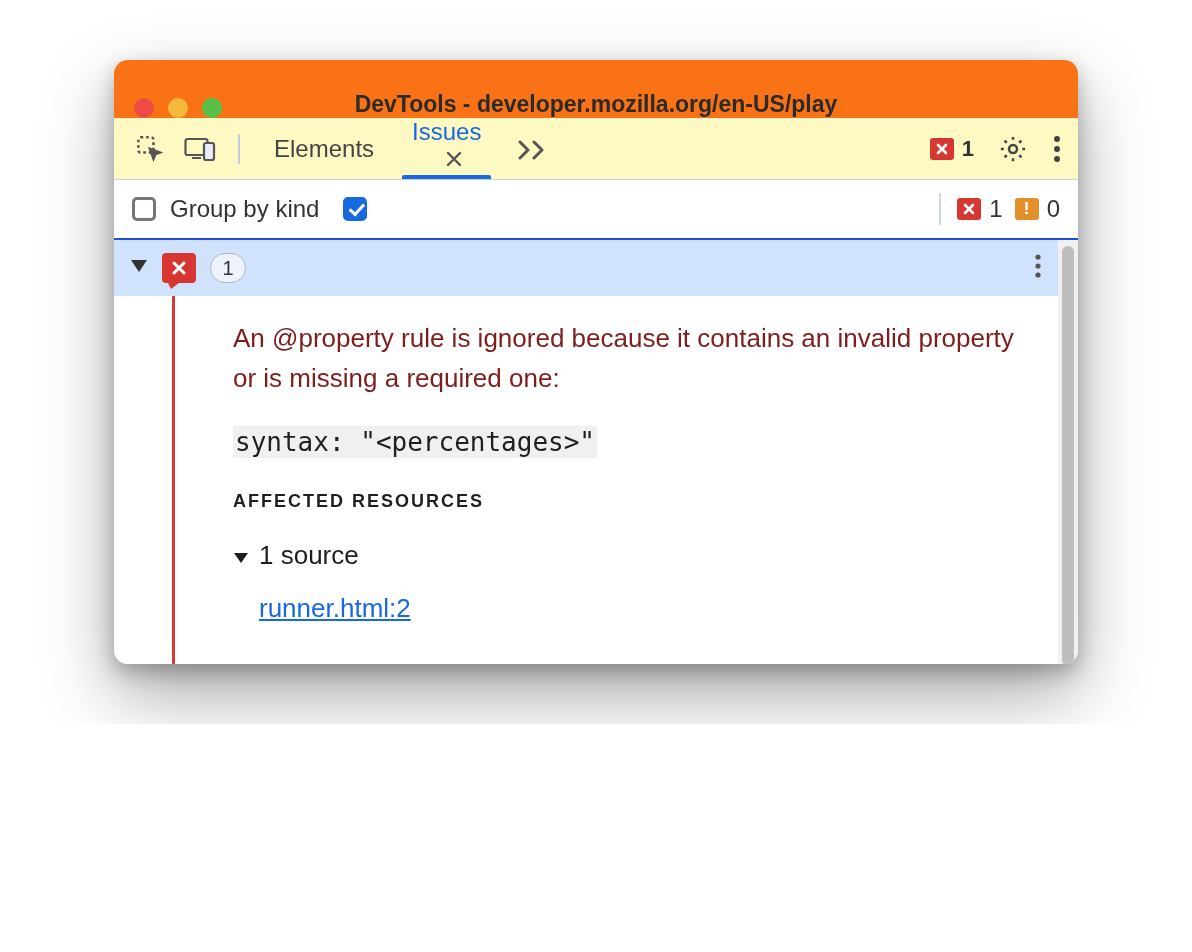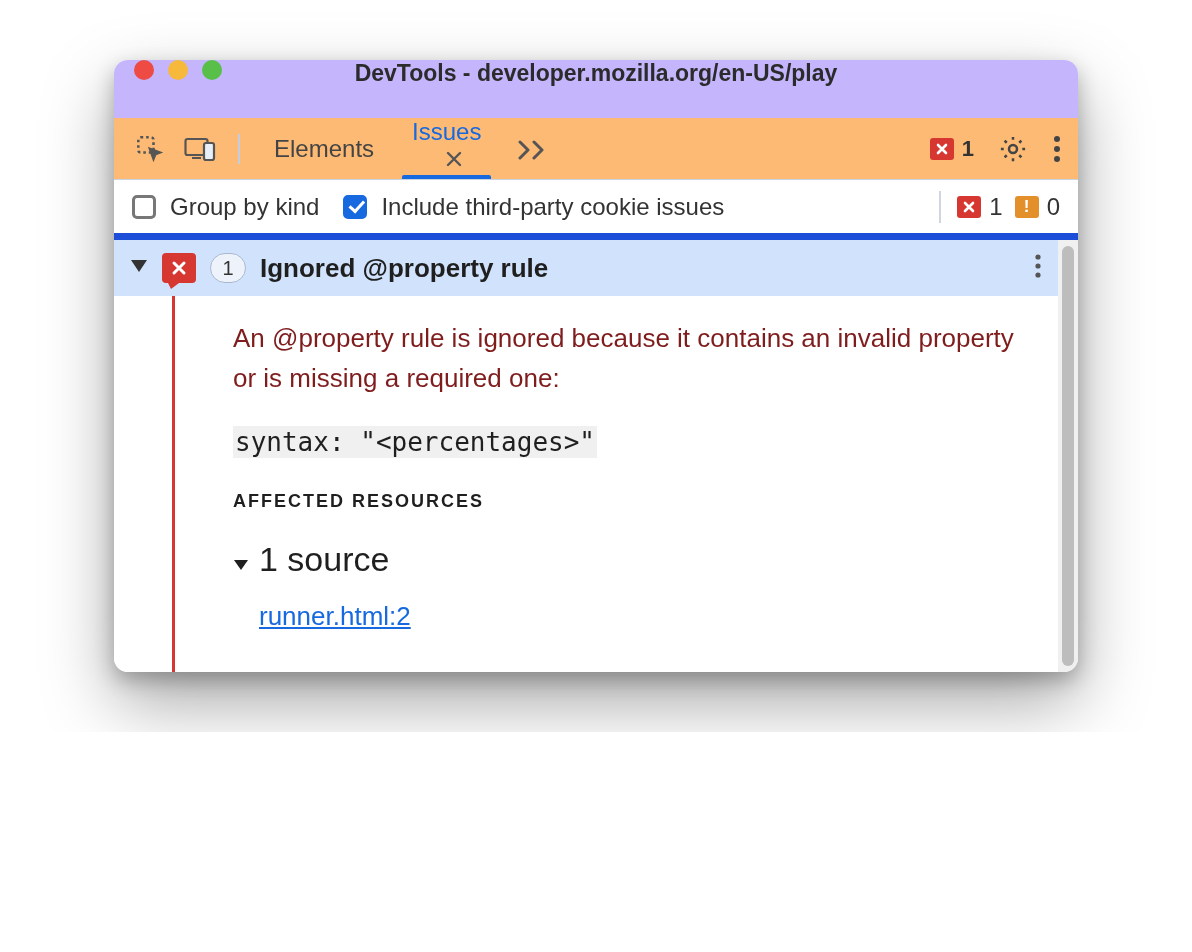--- a/index.html
+++ b/index.html
@@ -16,23 +16,23 @@
     width: 964px;
     border-radius: 14px;
     overflow: hidden;
     box-shadow: 0 30px 70px rgba(0,0,0,0.35), 0 8px 20px rgba(0,0,0,0.25);
     background: #fff;
     position: relative;
   }
   
   .titlebar {
     height: 58px;
-    background: #c4b5fd;
-    display: flex;
-    align-items: flex-start;
+    background: #f97316;
+    display: flex;
+    align-items: flex-end;
     padding: 0 20px;
     position: relative;
   }
   .traffic {
     display: flex;
     gap: 14px;
     align-items: center;
   }
   .tl {
     width: 20px; height: 20px; border-radius: 50%;
@@ -45,21 +45,21 @@
     left: 0; right: 0;
     text-align: center;
     font-size: 23px;
     font-weight: 700;
     color: #2b2b2b;
     pointer-events: none;
   }
   
   .tabstrip {
     height: 62px;
-    background: #fdba74;
+    background: #fef9c3;
     border-bottom: 1px solid #c8d3e2;
     display: flex;
     align-items: center;
     padding: 0 10px 0 22px;
   }
   .toolicons {
     display: flex;
     align-items: center;
     gap: 20px;
   }
@@ -141,21 +141,21 @@
     color: #fff;
     font-weight: 900;
     font-size: 17px;
   }
   .err-box svg { display: block; }
   .gear-btn, .more-btn { display:flex; align-items:center; color:#444; }
   
   .filterbar {
     height: 60px;
     background: #fff;
-    border-bottom: 7px solid #1d4ed8;
+    border-bottom: 2px solid #1d4ed8;
     display: flex;
     align-items: center;
     padding: 0 18px;
     gap: 14px;
   }
   .chk {
     width: 24px; height: 24px;
     border: 3px solid #777;
     border-radius: 5px;
     display: inline-flex;
@@ -302,21 +302,21 @@
     font-size: 18px;
     letter-spacing: 2px;
     color: #1f1f1f;
     font-weight: 600;
   }
   .sources-row {
     margin-top: 28px;
     display: flex;
     align-items: center;
     gap: 10px;
-    font-size: 34px;
+    font-size: 26px;
     color: #1f1f1f;
   }
   .sources-row .tri {
     color: #1f1f1f;
   }
   .source-link {
     margin-top: 22px;
     margin-left: 26px;
   }
   .source-link a {
@@ -399,21 +399,20 @@
         </svg>
       </span>
     </div>
   </div>
 
   <div class="filterbar">
     <span class="chk"></span>
     <span class="flabel">Group by kind</span>
 
     <span class="chk checked"></span>
-    <span class="flabel">Include third-party cookie issues</span>
 
     <div class="right-counts">
       <div class="vline"></div>
       <span class="count-pair">
         <span class="err-box">
           <svg width="14" height="14" viewBox="0 0 14 14" stroke="#fff" stroke-width="2.6" stroke-linecap="round">
             <path d="M3 3 L11 11 M11 3 L3 11"></path>
           </svg>
         </span>
         <span>1</span>
@@ -435,21 +434,20 @@
           </svg>
         </span>
         <span class="err-bubble">
           <svg width="16" height="16" viewBox="0 0 16 16" stroke="#fff" stroke-width="3" stroke-linecap="round">
             <path d="M3 3 L13 13 M13 3 L3 13"></path>
           </svg>
         </span>
         <span class="pill">
           <span>1</span>
         </span>
-        <span class="issue-title">Ignored @property rule</span>
         <span class="issue-menu">
           <svg width="8" height="26" viewBox="0 0 8 26" fill="#555">
             <circle cx="4" cy="4" r="2.6"></circle>
             <circle cx="4" cy="13" r="2.6"></circle>
             <circle cx="4" cy="22" r="2.6"></circle>
           </svg>
         </span>
       </div>
 
       <div class="issue-body">

